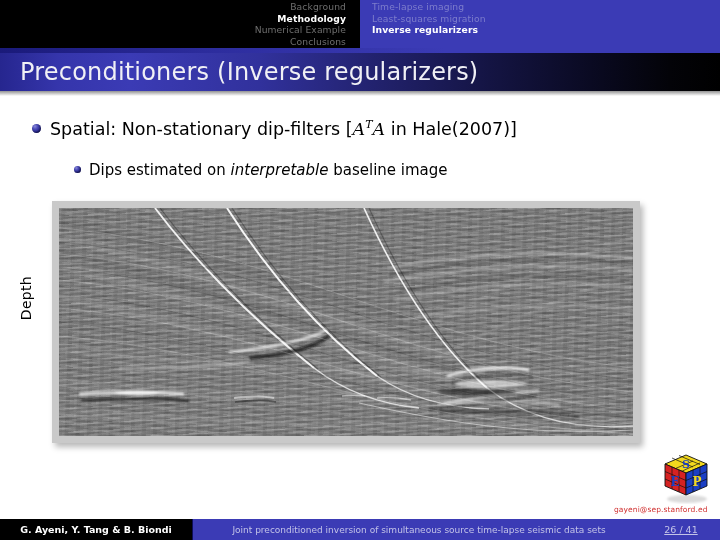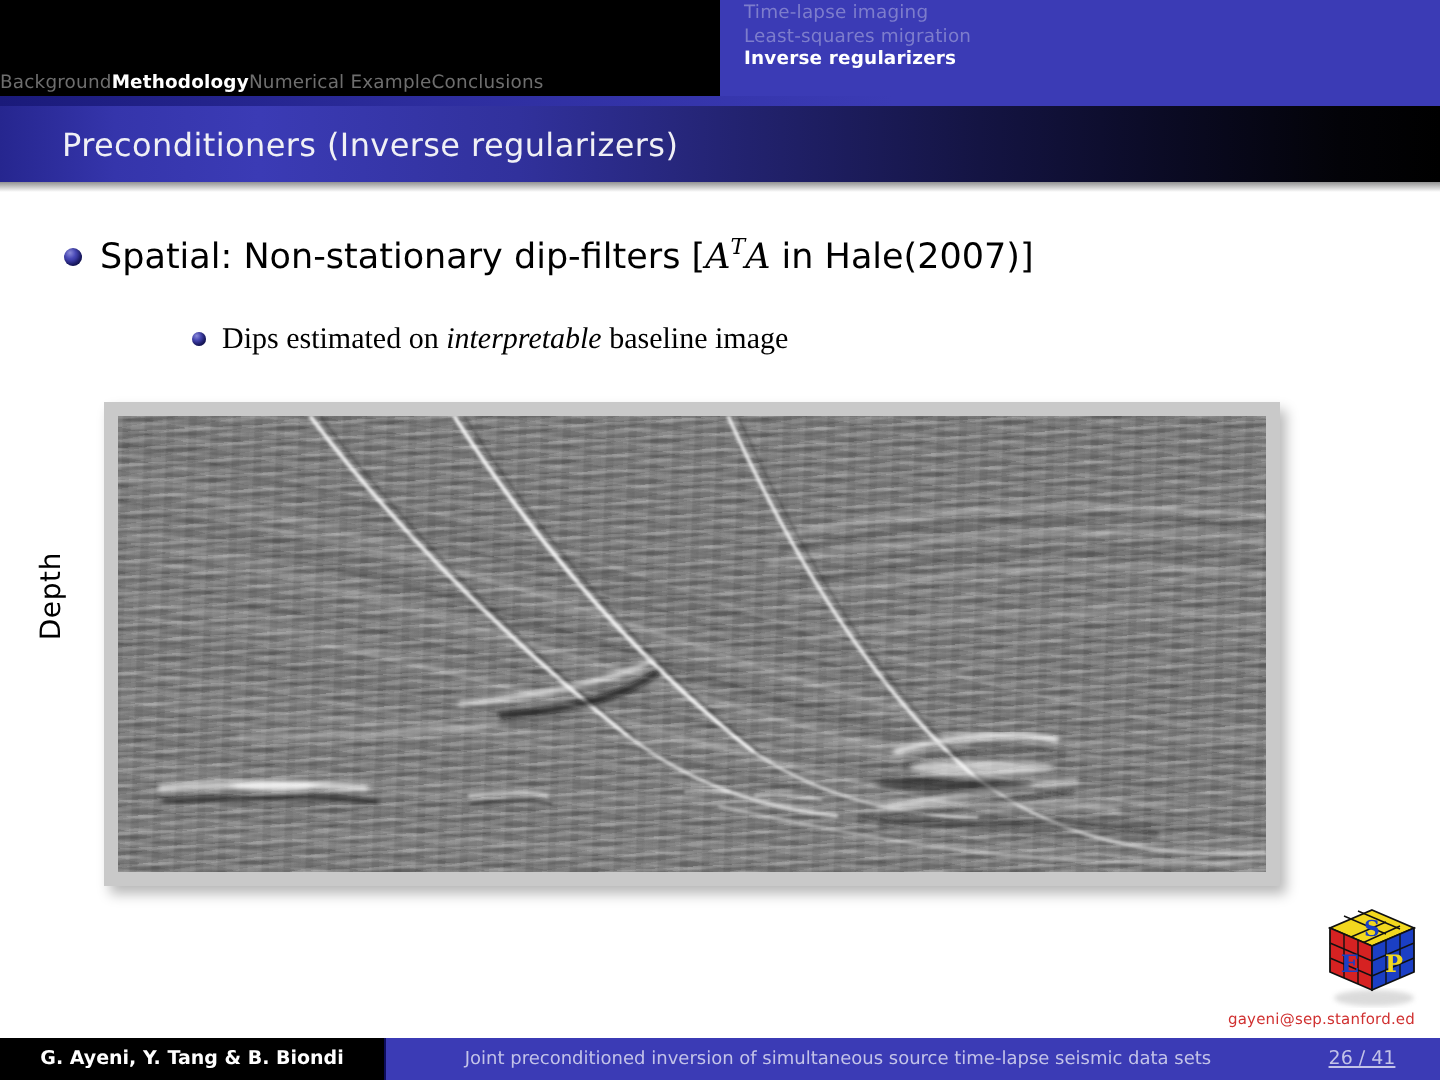--- a/index.html
+++ b/index.html
@@ -22,21 +22,21 @@
     left: 0; top: 0;
     width: 720px; height: 48px;
     display: flex;
   }
   #nav-left {
     width: 360px; height: 48px;
     background: #000000;
     box-sizing: border-box;
     padding: 1px 14px 0 0;
     display: flex;
-    flex-direction: row;
+    flex-direction: column;
     align-items: flex-end;
     justify-content: flex-start;
   }
   #nav-right {
     width: 360px; height: 48px;
     background: #3b3bb5;
     box-sizing: border-box;
     padding: 1px 0 0 12px;
     display: flex;
     flex-direction: column;
@@ -75,41 +75,41 @@
     align-items: center;
   }
   #titlebar-shadow {
     position: absolute;
     left: 0; top: 91px;
     width: 720px; height: 5px;
     background: linear-gradient(to bottom, rgba(110,110,110,0.75), rgba(255,255,255,0));
   }
   #slide-title {
     color: #f0f0f5;
-    font-size: 16px;
+    font-size: 24px;
     font-weight: normal;
-    padding-left: 31px;
+    padding-left: 20px;
     letter-spacing: 0.2px;
     white-space: nowrap;
   }
 
   
   #content {
     position: absolute;
     left: 0; top: 96px;
     width: 572px; height: 400px;
   }
 
   .bullet-row {
     position: absolute;
     display: flex;
     align-items: flex-start;
   }
   #bullet1 { left: 32px; top: 22px; }
-  #bullet2 { left: 96px; top: 64px; font-family: Liberation Serif, serif; }
+  #bullet2 { left: 74px; top: 64px; }
 
   .sphere {
     border-radius: 50%;
     flex: none;
     margin-top: 6px;
     margin-right: 9px;
     background:
       radial-gradient(circle at 33% 27%, #8a8ad8 0%, #4a4ab8 32%, #26268f 68%, #15155c 100%);
     box-shadow: inset -1px -1px 2px rgba(0,0,0,0.45);
   }

